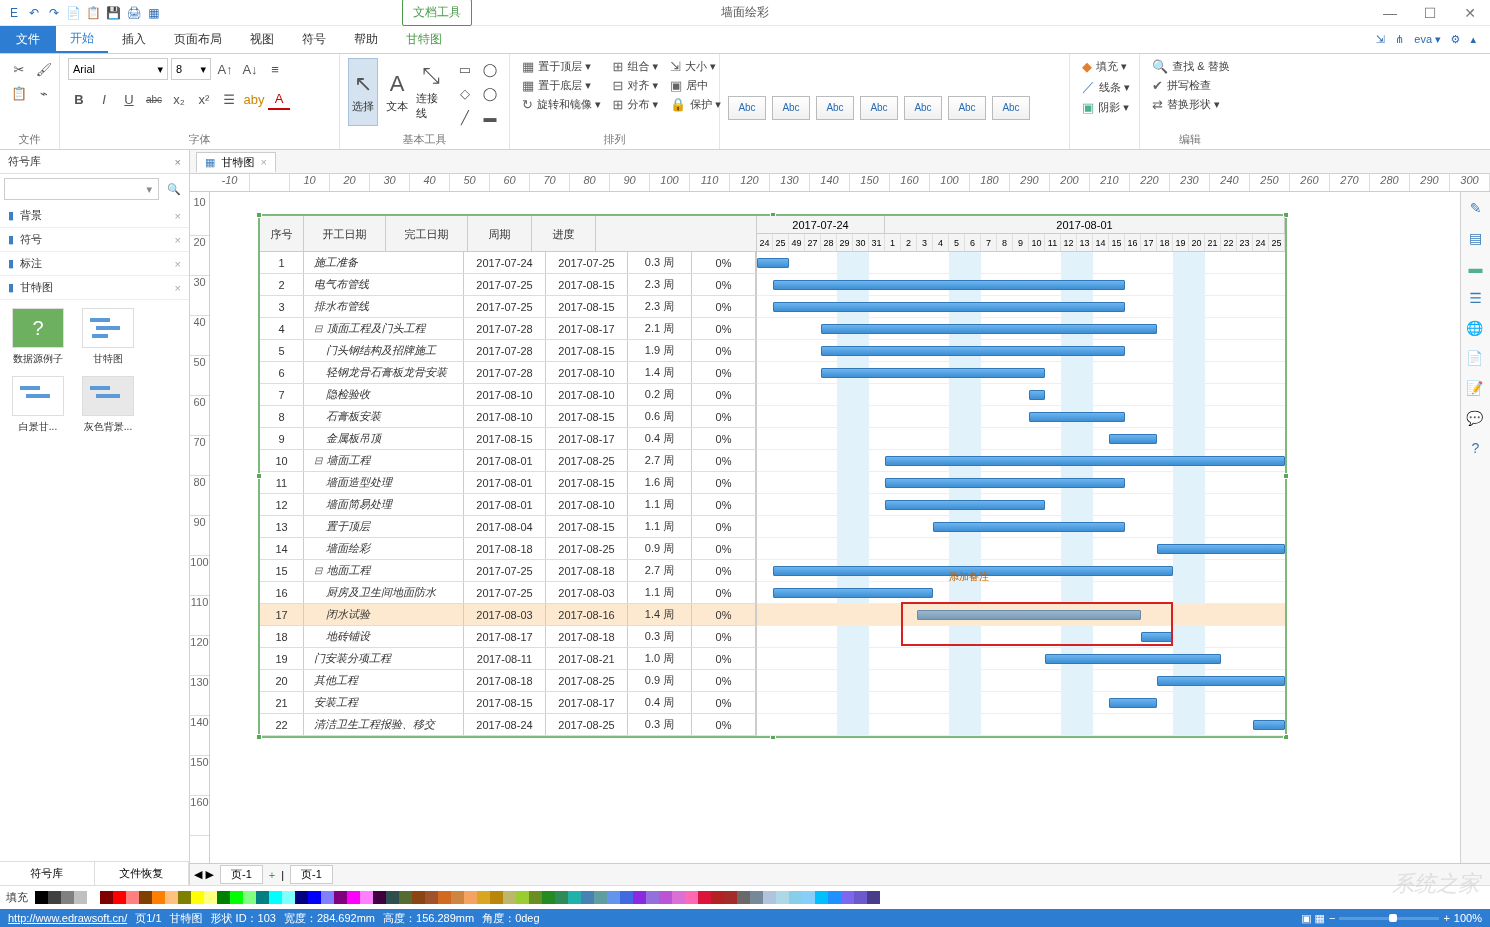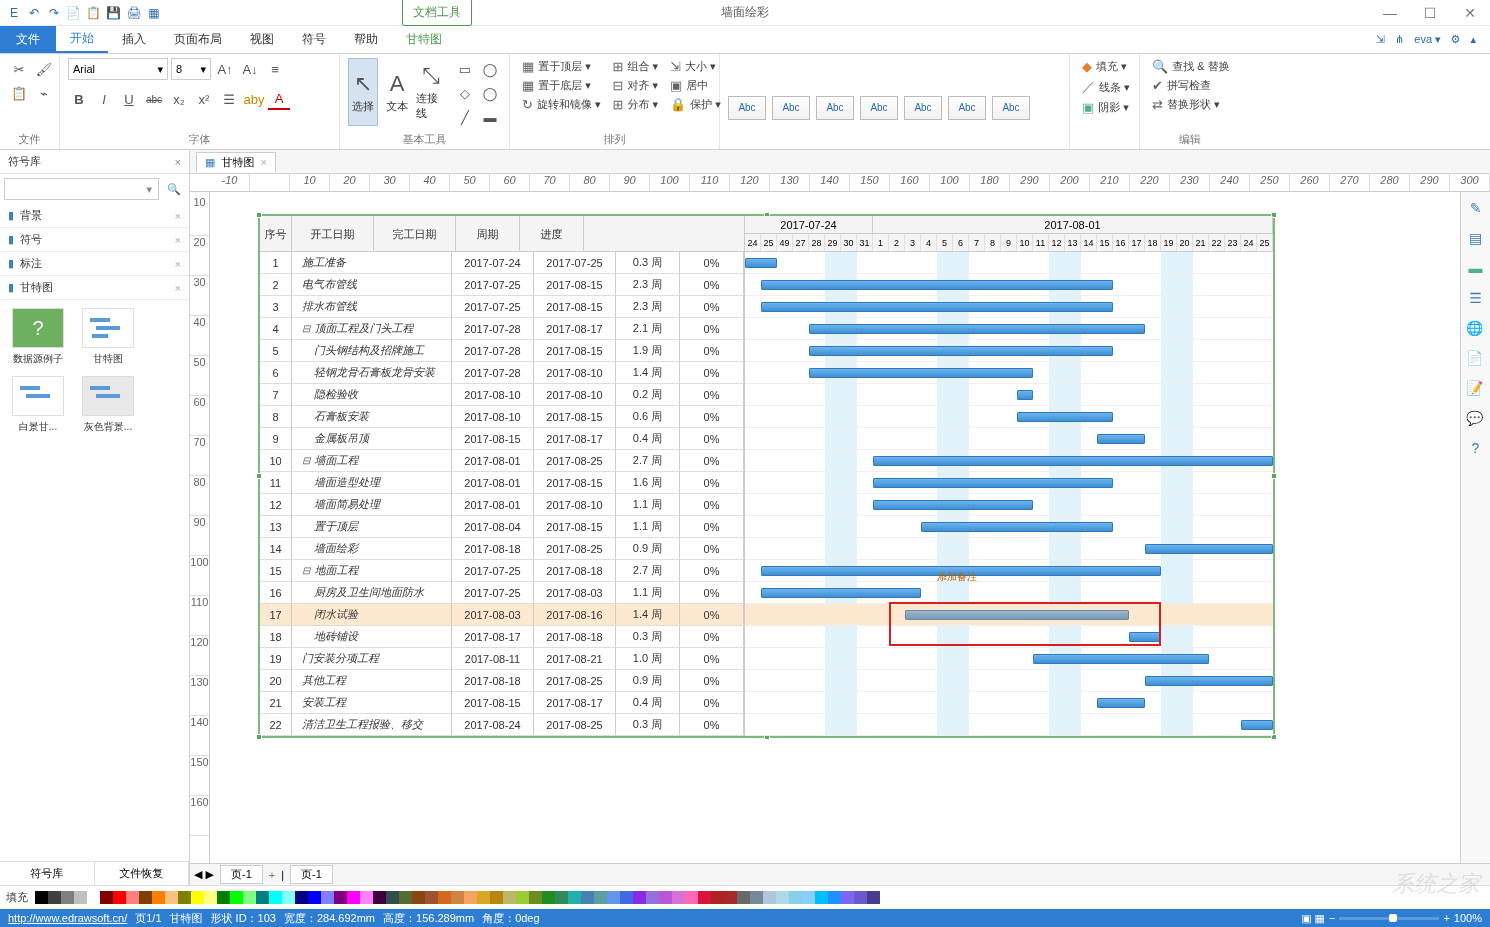--- a/index.html
+++ b/index.html
@@ -70,21 +70,21 @@
 .ruler-v .tick { height: 40px; text-align: center; border-bottom: 1px solid #ddd; writing-mode: horizontal-tb; }
 .canvas { flex: 1; position: relative; overflow: hidden; background: #fff; }
 .gantt-frame { position: absolute; left: 48px; top: 22px; border: 2px solid #7db87d; background: #fff; }
 
 
 .gantt { display: flex; }
 .gantt-left { border-right: 1px solid #ccc; }
 .gantt-right { position: relative; }
 .ghdr-row { display: flex; height: 18px; background: #f4f4f4; border-bottom: 1px solid #ccc; }
 .gcell { border-right: 1px solid #ccc; display: flex; align-items: center; justify-content: center; font-size: 11px; color: #333; }
-.gcell.seq { width: 32px; text-align: center; }
+.gcell.seq { width: 44px; text-align: center; }
 .gcell.name { width: 160px; justify-content: center; }
 .gcell.date { width: 82px; }
 .gcell.dur { width: 64px; }
 .gcell.prog { width: 64px; }
 .grow { display: flex; height: 22px; border-bottom: 1px solid #ddd; background: #fff; }
 .grow.sel { background: #fde9d0; }
 .grow .gcell.name { justify-content: flex-start; padding-left: 10px; font-style: italic; }
 .grow .gcell.name.indent { padding-left: 22px; }
 .grow .gcell.name .exp { margin-right: 4px; color: #666; font-size: 10px; }
 

